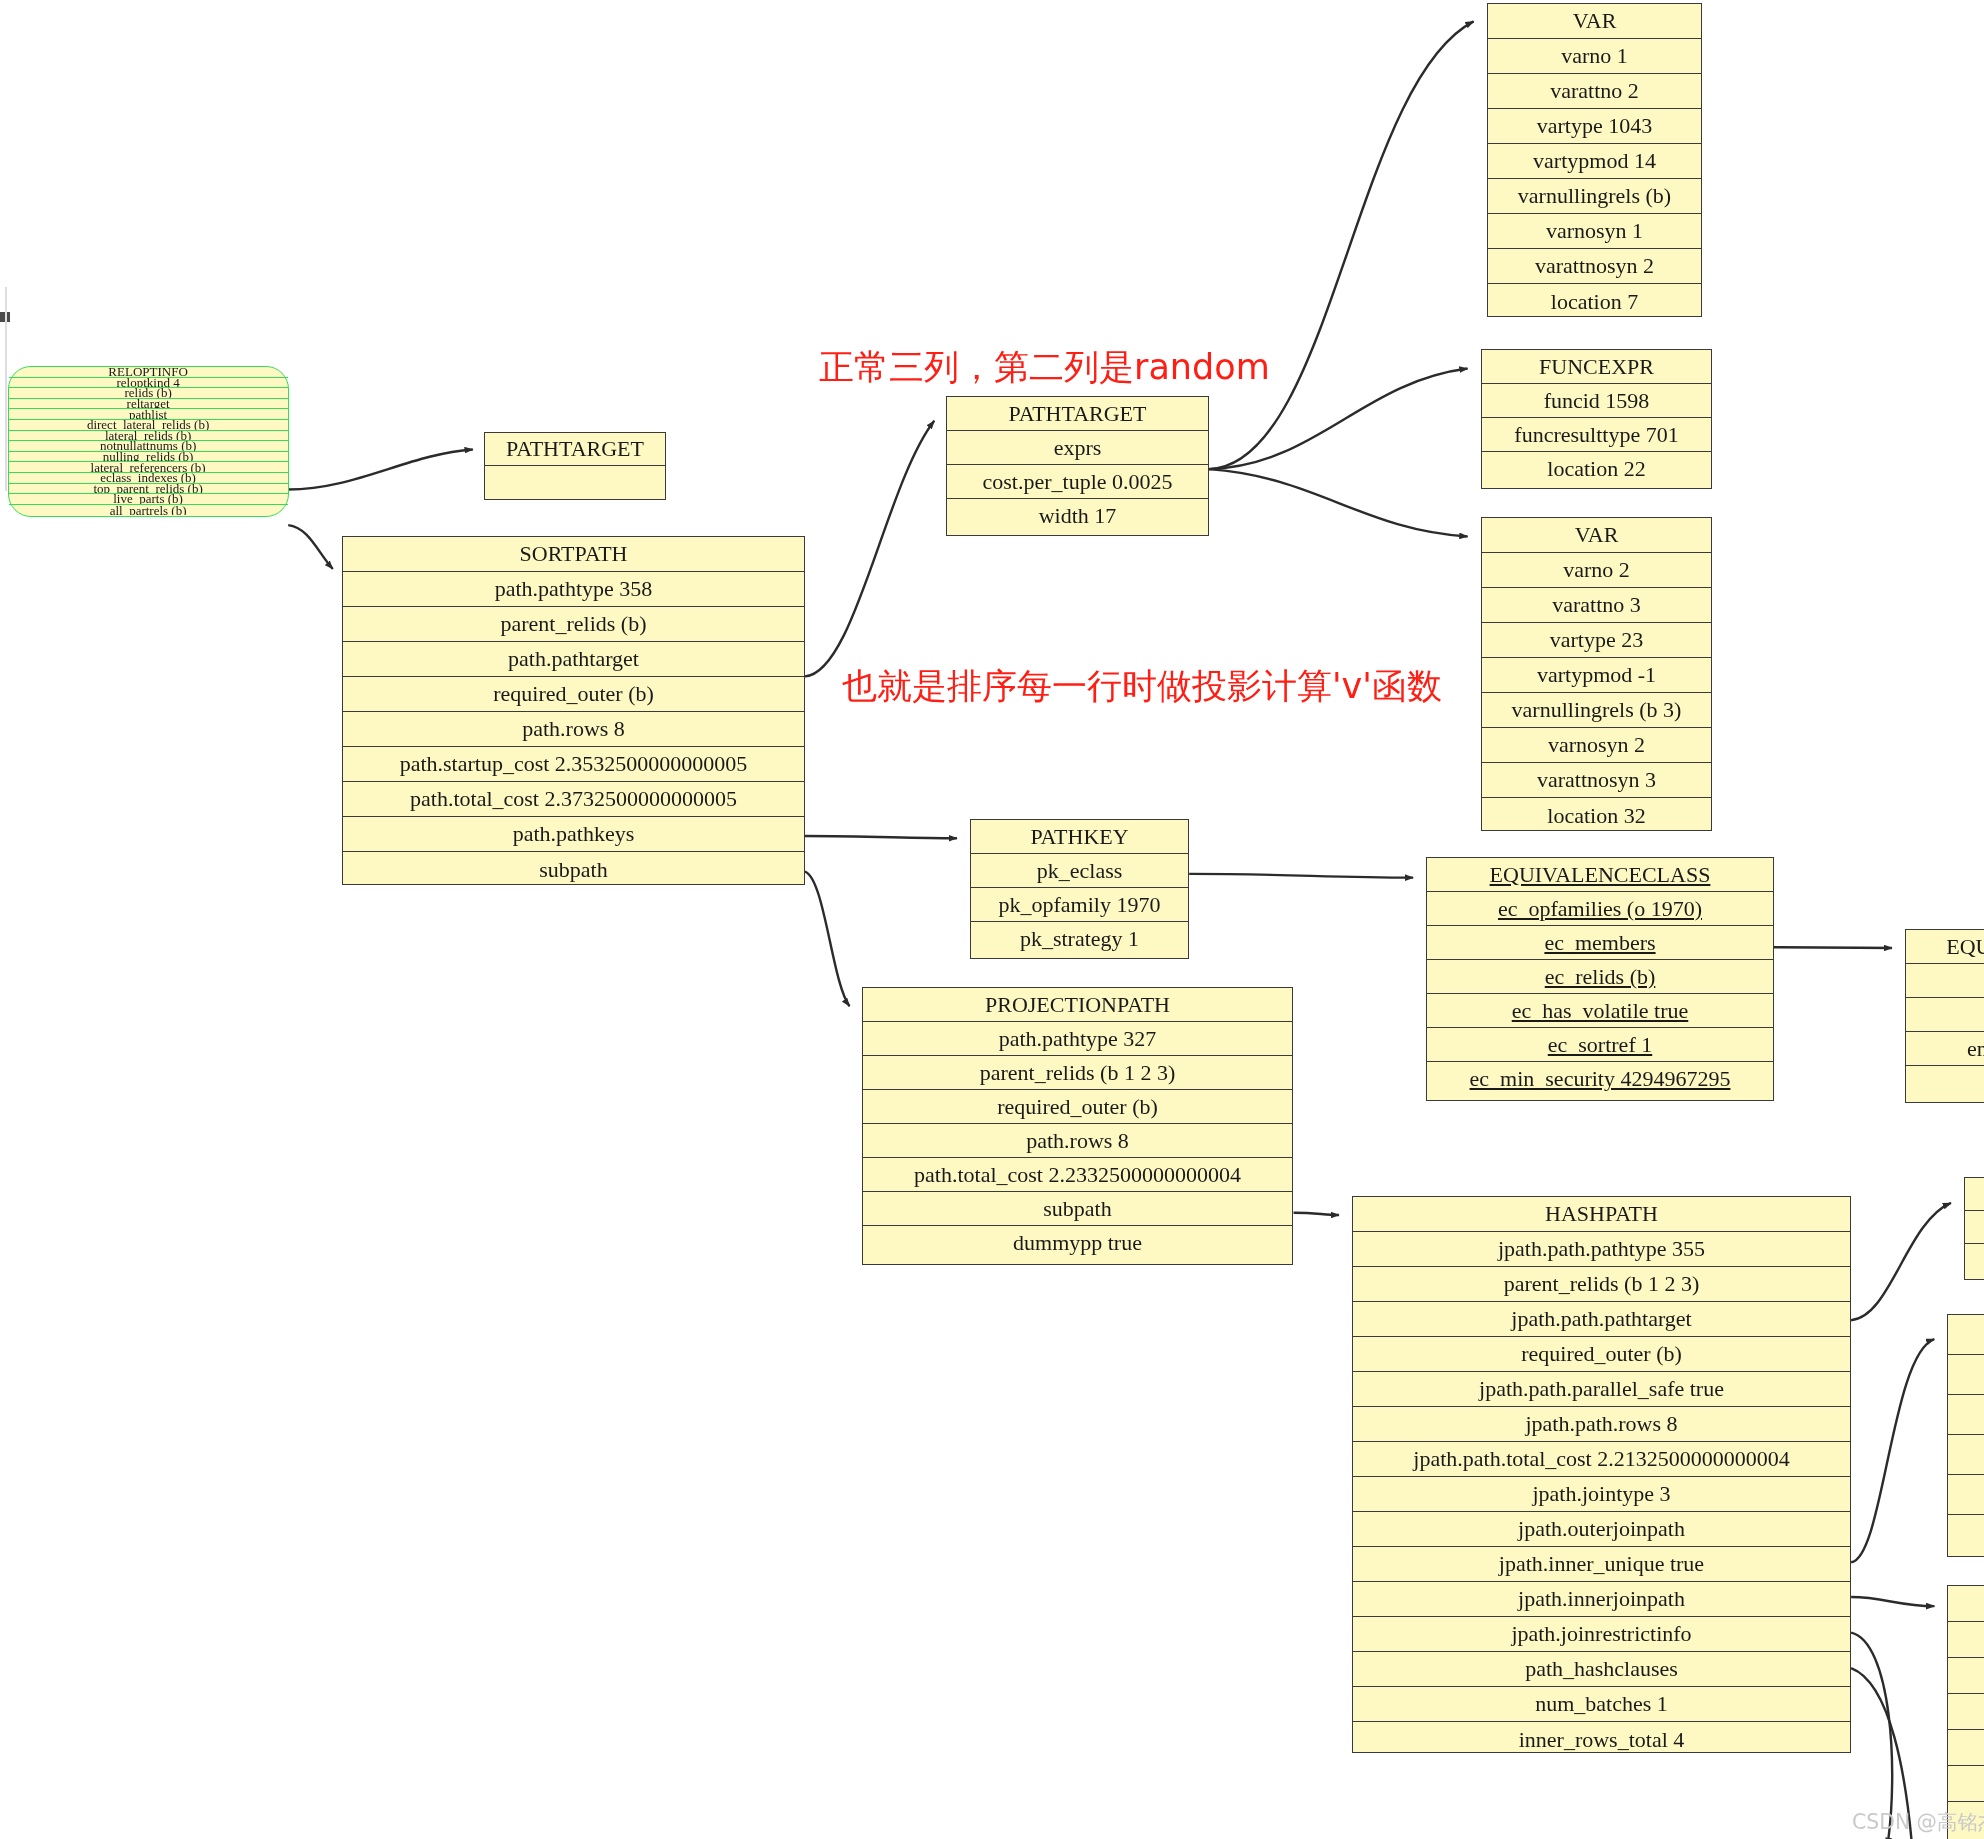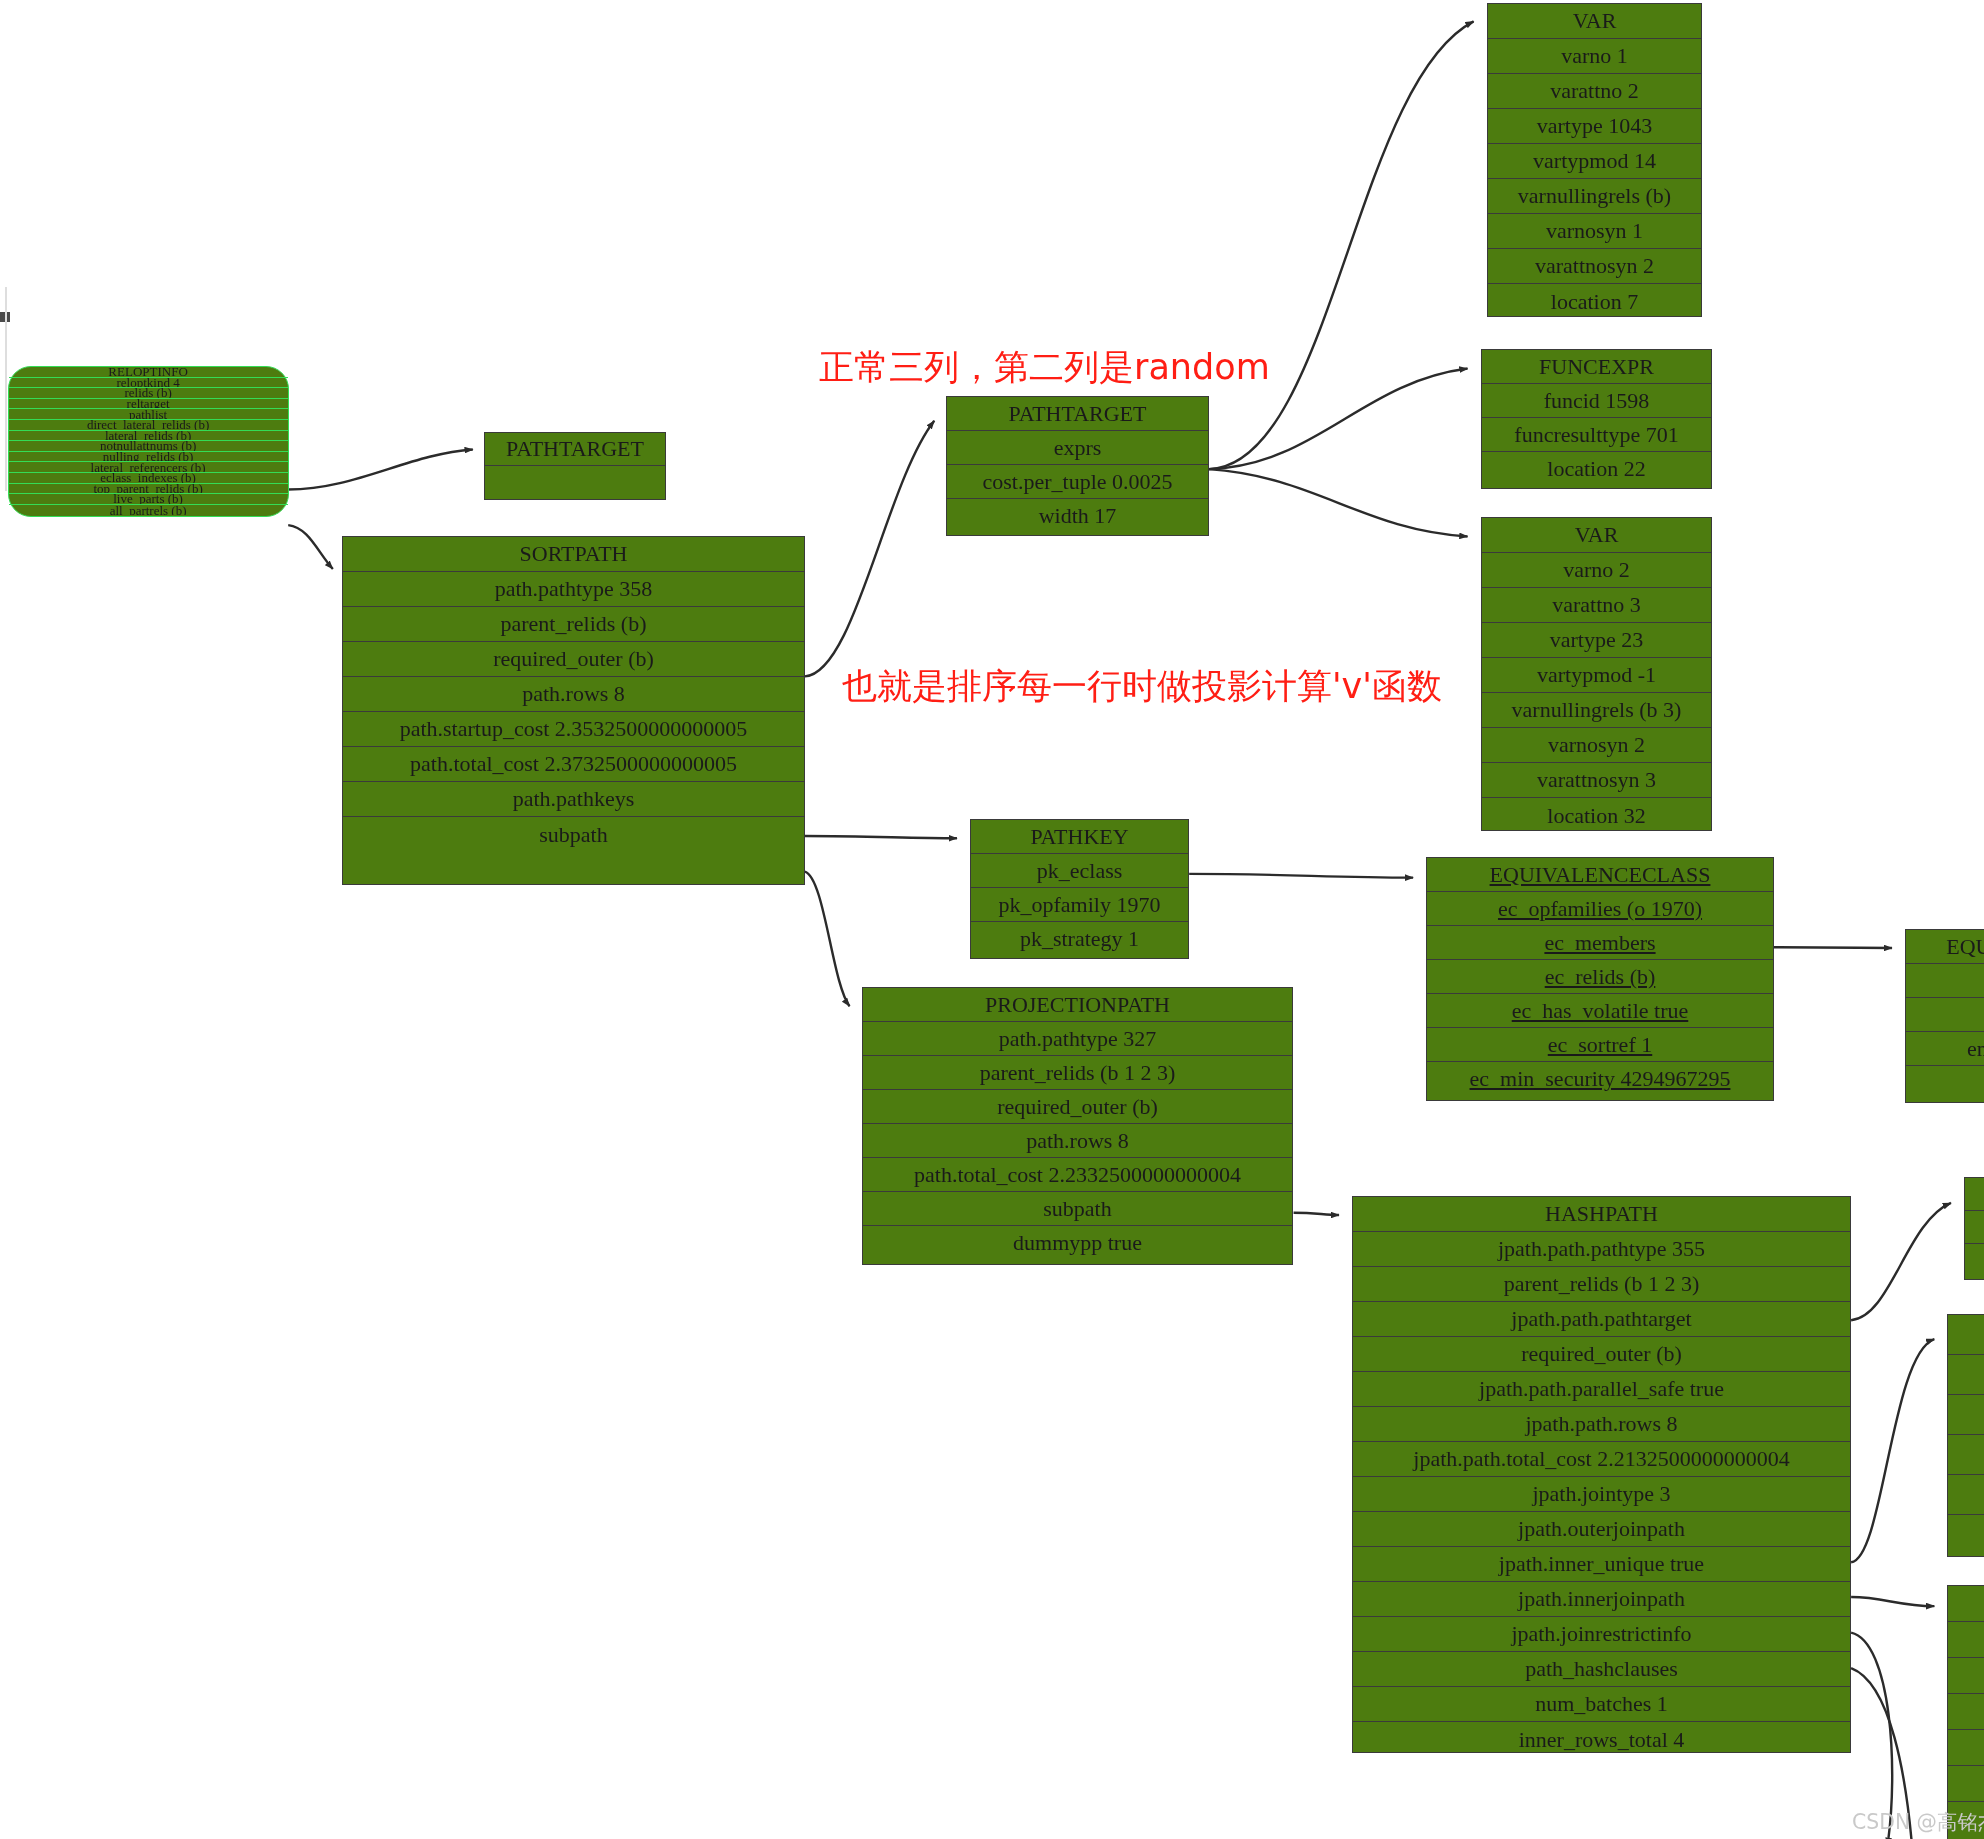--- a/index.html
+++ b/index.html
@@ -19,21 +19,21 @@
     position:absolute;
     left:0; top:0;
     width:1985px; height:1840px;
     pointer-events:none;
   }
   
   .node{
     position:absolute;
     box-sizing:border-box;
     border:1.5px solid #3a3a3a;
-    background:#4d7c0f;
+    background:#fef9c3;
   }
   .node.green{ border-color:#33dd55;border-radius:23px; }
   .row{
     box-sizing:border-box;
     border-bottom:1.5px solid #3a3a3a;
     text-align:center;
     white-space:nowrap;
     overflow:hidden;
     line-height:1;
     display:flex;
@@ -131,20 +131,21 @@
         <div class="row" style="height: 10.6px; font-size: 13px;">all_partrels (b)</div>
       </div>
       <div class="node" style="left: 484px; top: 432px; width: 182px; height: 68px;">
         <div class="row title" style="height: 33px; font-size: 22px;">PATHTARGET</div>
         <div class="row" style="height: 33px; font-size: 22px;"></div>
       </div>
       <div class="node" style="left: 342px; top: 536px; width: 463px; height: 349px;">
         <div class="row title" style="height: 35px; font-size: 22px;">SORTPATH</div>
         <div class="row" style="height: 35px; font-size: 22px;">path.pathtype 358</div>
         <div class="row" style="height: 35px; font-size: 22px;">parent_relids (b)</div>
+        <div class="row" style="height: 35px; font-size: 22px;">path.pathtarget</div>
         <div class="row" style="height: 35px; font-size: 22px;">required_outer (b)</div>
         <div class="row" style="height: 35px; font-size: 22px;">path.rows 8</div>
         <div class="row" style="height: 35px; font-size: 22px; text-align: right;">path.startup_cost 2.3532500000000005</div>
         <div class="row" style="height: 35px; font-size: 22px;">path.total_cost 2.3732500000000005</div>
         <div class="row" style="height: 35px; font-size: 22px;">path.pathkeys</div>
         <div class="row" style="height: 35px; font-size: 22px;">subpath</div>
       </div>
       <div class="node" style="left: 946px; top: 396px; width: 263px; height: 140px;">
         <div class="row title" style="height: 34px; font-size: 22px;">PATHTARGET</div>
         <div class="row" style="height: 34px; font-size: 22px;">exprs</div>

